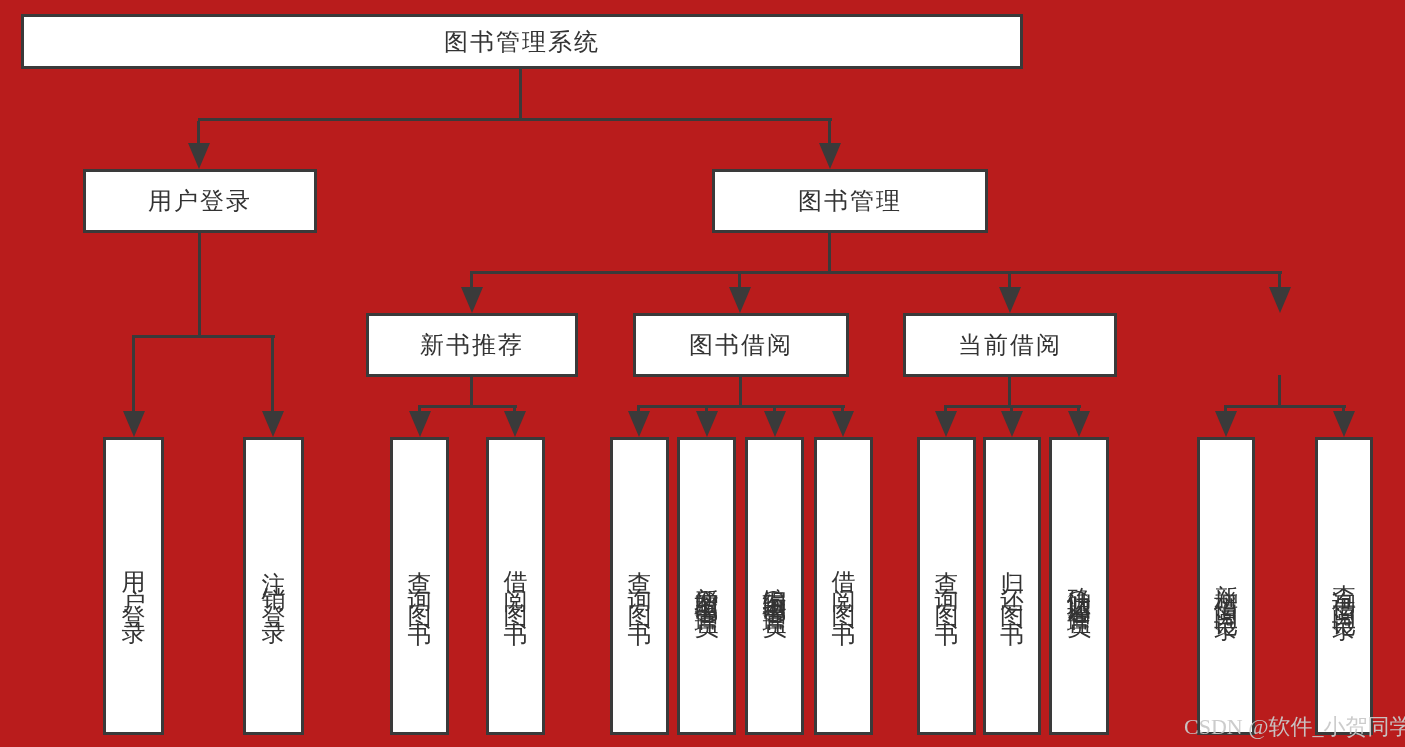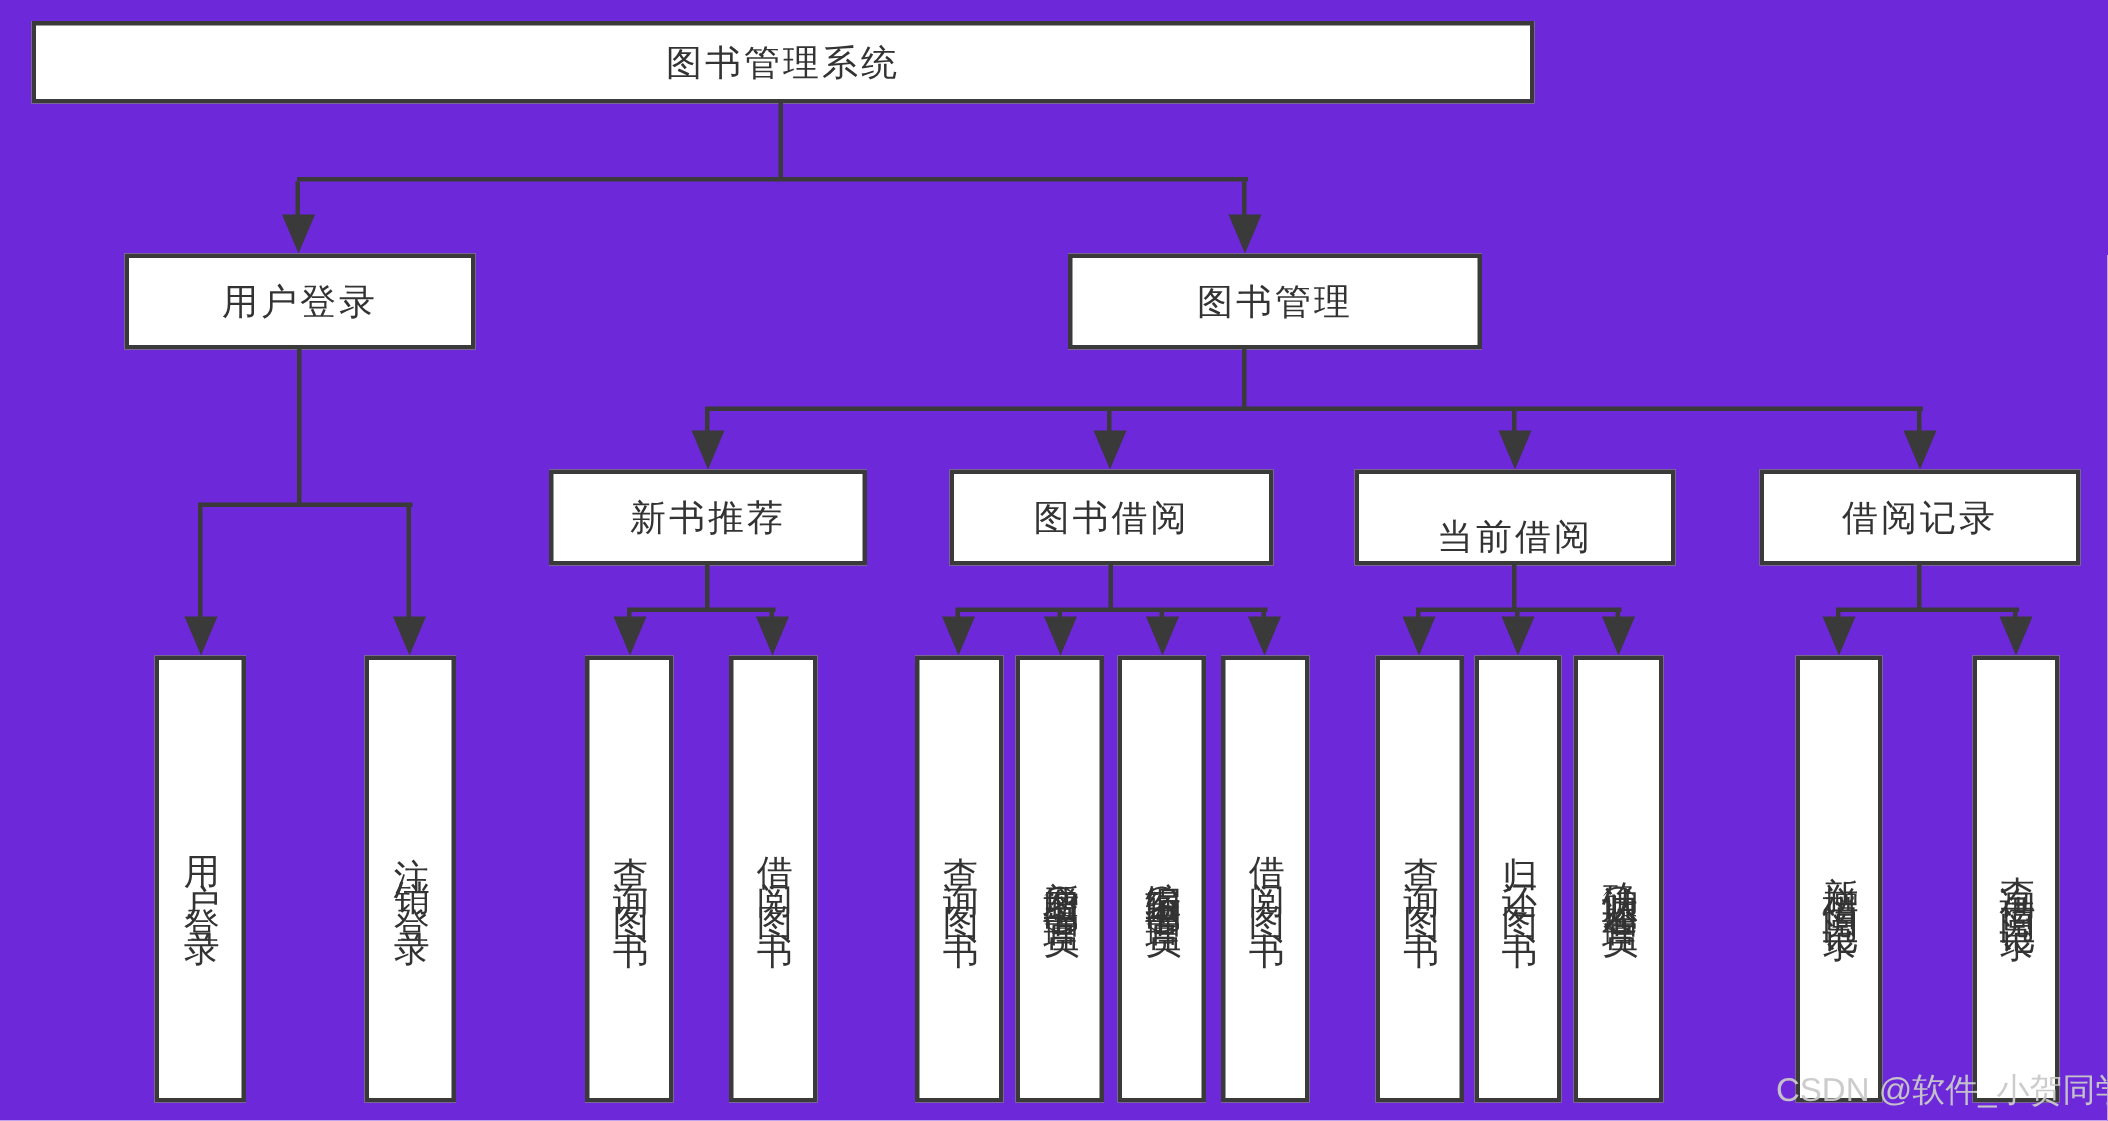--- a/index.html
+++ b/index.html
@@ -1,21 +1,21 @@
 <!DOCTYPE html>
 <html><head>
 <meta charset="utf-8">
 <style>
   html, body { margin: 0; padding: 0; background: #ffffff; }
   .canvas {
     position: relative;
     width: 1405px;
     height: 747px;
-    background: #6d28d9;
-    font-family: Liberation Sans, sans-serif;
+    background: #b91c1c;
+    font-family: Liberation Serif, serif;
     color: #333333;
     overflow: hidden;
   }
   
   .box {
     position: absolute;
     box-sizing: border-box;
     border: 3px solid #3a3a3a;
     background: #ffffff;
     display: flex;
@@ -117,25 +117,22 @@
       <i class="shaft"></i>
       <i class="head"></i>
     </div>
 
   <div class="box node" style="left:366px; top:313px; width:212px; height:64px;">
     <span>新书推荐</span>
   </div>
   <div class="box node" style="left:633px; top:313px; width:216px; height:64px;">
     <span>图书借阅</span>
   </div>
-  <div class="box node" style="left:903px; top:313px; width:214px; height:64px;align-items:flex-end;">
+  <div class="box node" style="left:903px; top:313px; width:214px; height:64px;">
     <span>当前借阅</span>
-  </div>
-  <div class="box node" style="left:1173px; top:313px; width:214px; height:64px;">
-    <span>借阅记录</span>
   </div>
 
   <div class="vline" style="left:470px; top:375px; height:32px;"></div>
   <div class="hline" style="left:418px; top:405px; width:99px;"></div>
   <div class="arrow" style="left:409px; top:407px; height:30px;">
       <i class="shaft"></i>
       <i class="head"></i>
     </div>
   <div class="arrow" style="left:504px; top:407px; height:30px;">
       <i class="shaft"></i>

